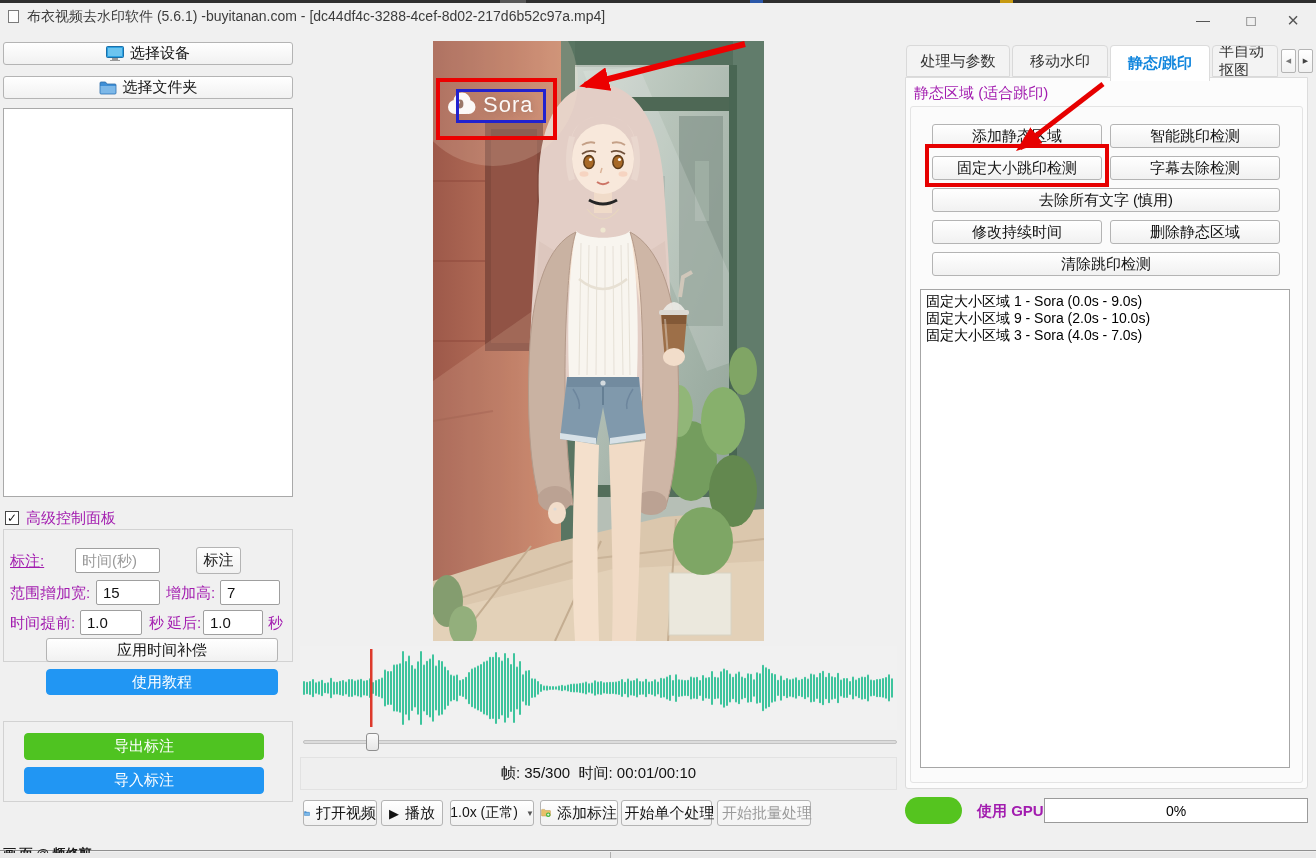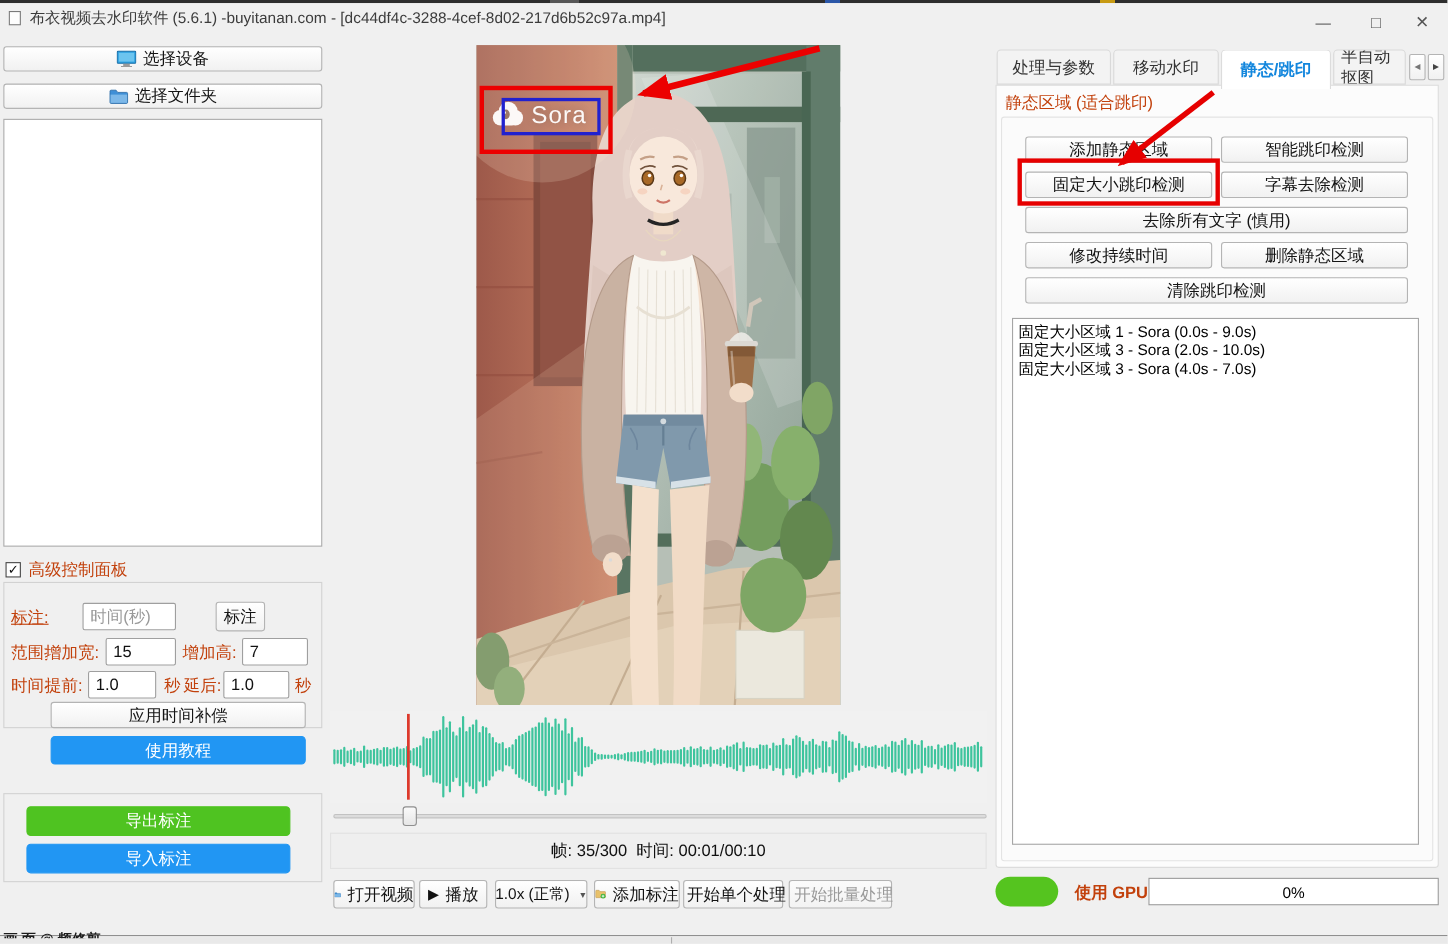--- a/index.html
+++ b/index.html
@@ -13,21 +13,21 @@
   .btn{
     position:absolute;box-sizing:border-box;
     display:flex;align-items:center;justify-content:center;gap:6px;
     background:linear-gradient(#ffffff,#f1f1f1);
     border:1px solid #b4b4b4;border-radius:3px;
     font-size:15px;color:#141414;cursor:default;white-space:nowrap;text-align:right;
   }
   .btn-blue{background:#2196f3;border:1px solid #2196f3;color:#fff;border-radius:4px;}
   .btn-green{background:#4fc321;border:1px solid #4fc321;color:#fff;border-radius:4px;}
   .btn-disabled{color:#9a9a9a;background:linear-gradient(#fbfbfb,#f3f3f3);}
-  .lbl{position:absolute;font-size:15px;color:#c2410c;white-space:nowrap;box-sizing:border-box;}
+  .lbl{position:absolute;font-size:15px;color:#a21caf;white-space:nowrap;box-sizing:border-box;}
   .inp{
     position:absolute;box-sizing:border-box;border:1px solid #9f9f9f;border-radius:2px;
     background:#fff;font-size:15px;color:#111;padding:0 6px;
     font-family:"Liberation Sans","DejaVu Sans",sans-serif;outline:none;
   }
   .inp::placeholder{color:#9a9a9a;}
   .groupbox{position:absolute;box-sizing:border-box;border:1px solid #d2d2d2;background:#f0f0f0;}
   .tab{
     position:absolute;top:42px;height:32px;box-sizing:border-box;
     display:flex;align-items:center;justify-content:center;
@@ -622,21 +622,21 @@
     <defs>
       <marker id="arrowheadP" markerUnits="userSpaceOnUse" markerWidth="26" markerHeight="20" refX="21" refY="10" orient="auto">
         <path d="M0,0 L26,10 L0,20 Z" fill="#e60000"></path>
       </marker>
     </defs>
     <line x1="113" y1="14" x2="30" y2="78" stroke="#e60000" stroke-width="5" marker-end="url(#arrowheadP)"></line>
   </svg>
 
   <div class="abs" style="left:920px;top:286px;width:370px;height:479px;background:#fff;border:1px solid #a6a6a6;padding:3px 0;">
     <div class="listitem">固定大小区域 1 - Sora (0.0s - 9.0s)</div>
-    <div class="listitem">固定大小区域 3 - Sora (2.0s - 10.0s)</div>
+    <div class="listitem">固定大小区域 9 - Sora (2.0s - 10.0s)</div>
     <div class="listitem">固定大小区域 3 -  Sora (4.0s - 7.0s)</div>
   </div>
 
 </div>
 
 <div class="abs" style="left:0;top:852px;width:1316px;height:6px;background:#e9e9e9;">
   <div class="abs" style="left:610px;top:0;width:1px;height:6px;background:#aeaeae;"></div>
 </div>
 <div class="abs" style="left:3px;top:845px;width:230px;height:8px;overflow:hidden;font-size:13px;font-weight:bold;color:#1c1c1c;z-index:9;">画 面 @ 频修剪</div>
 

